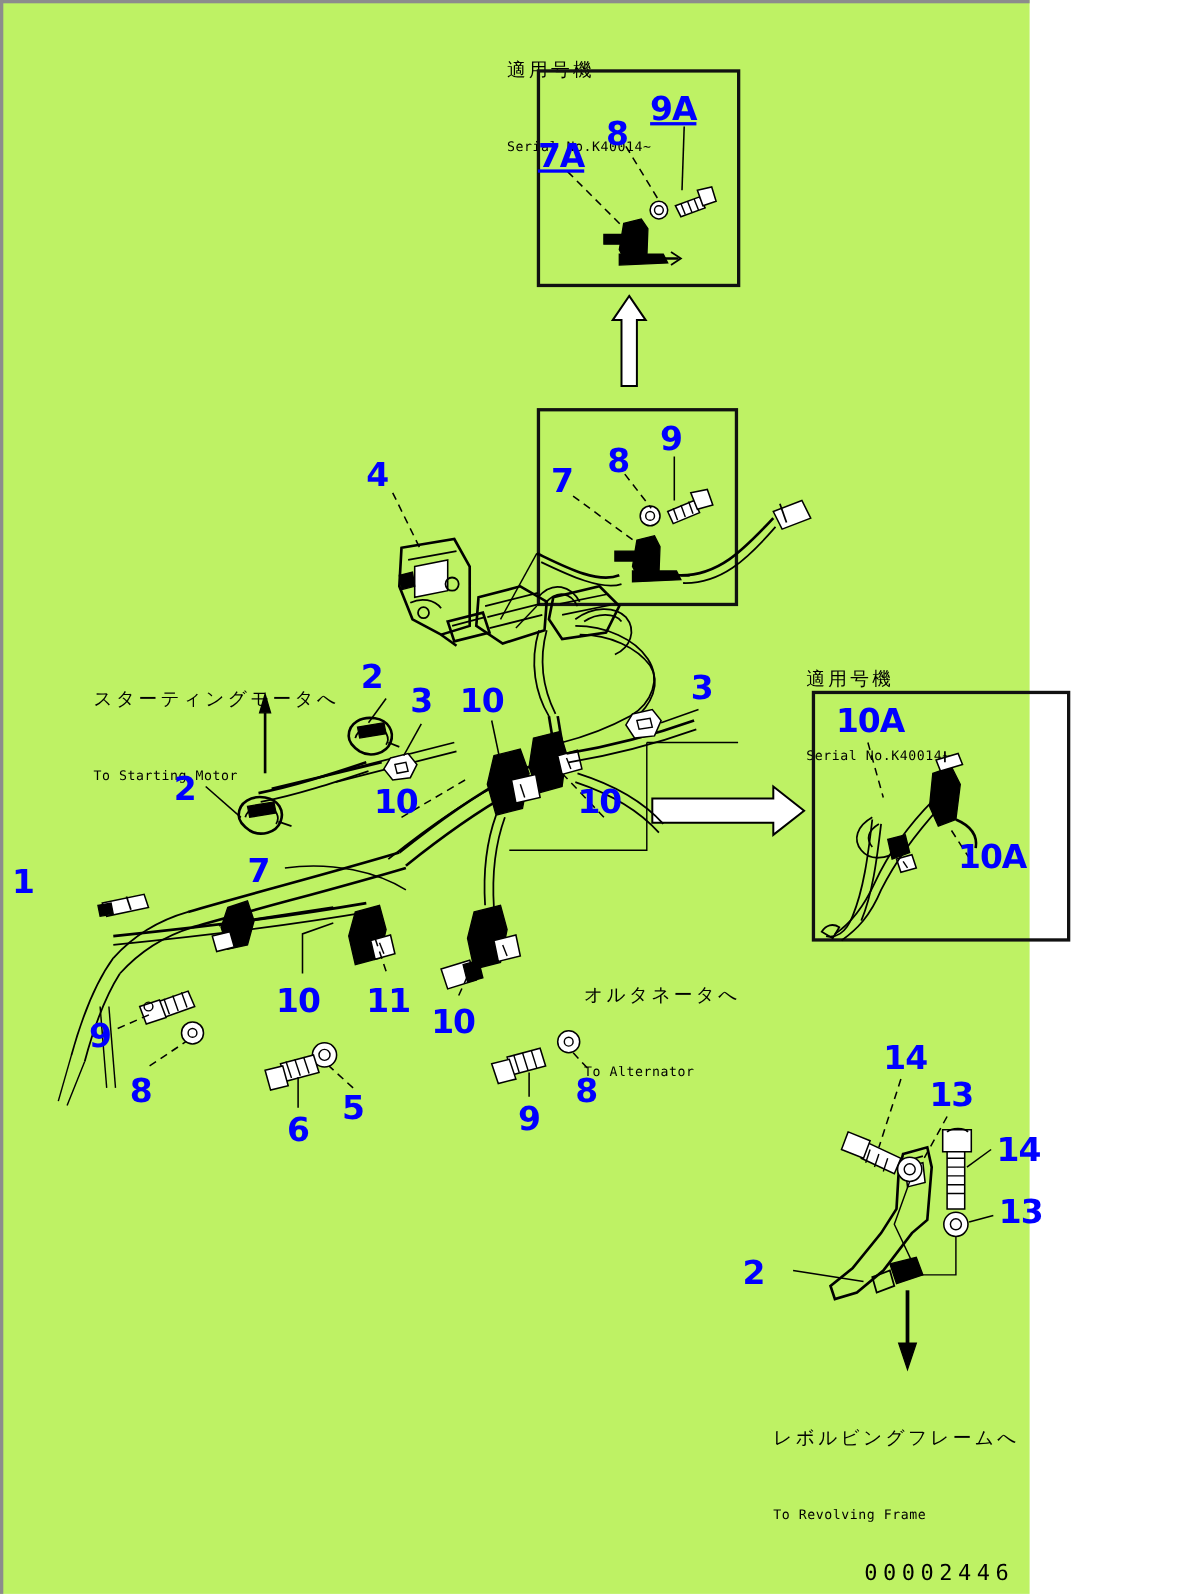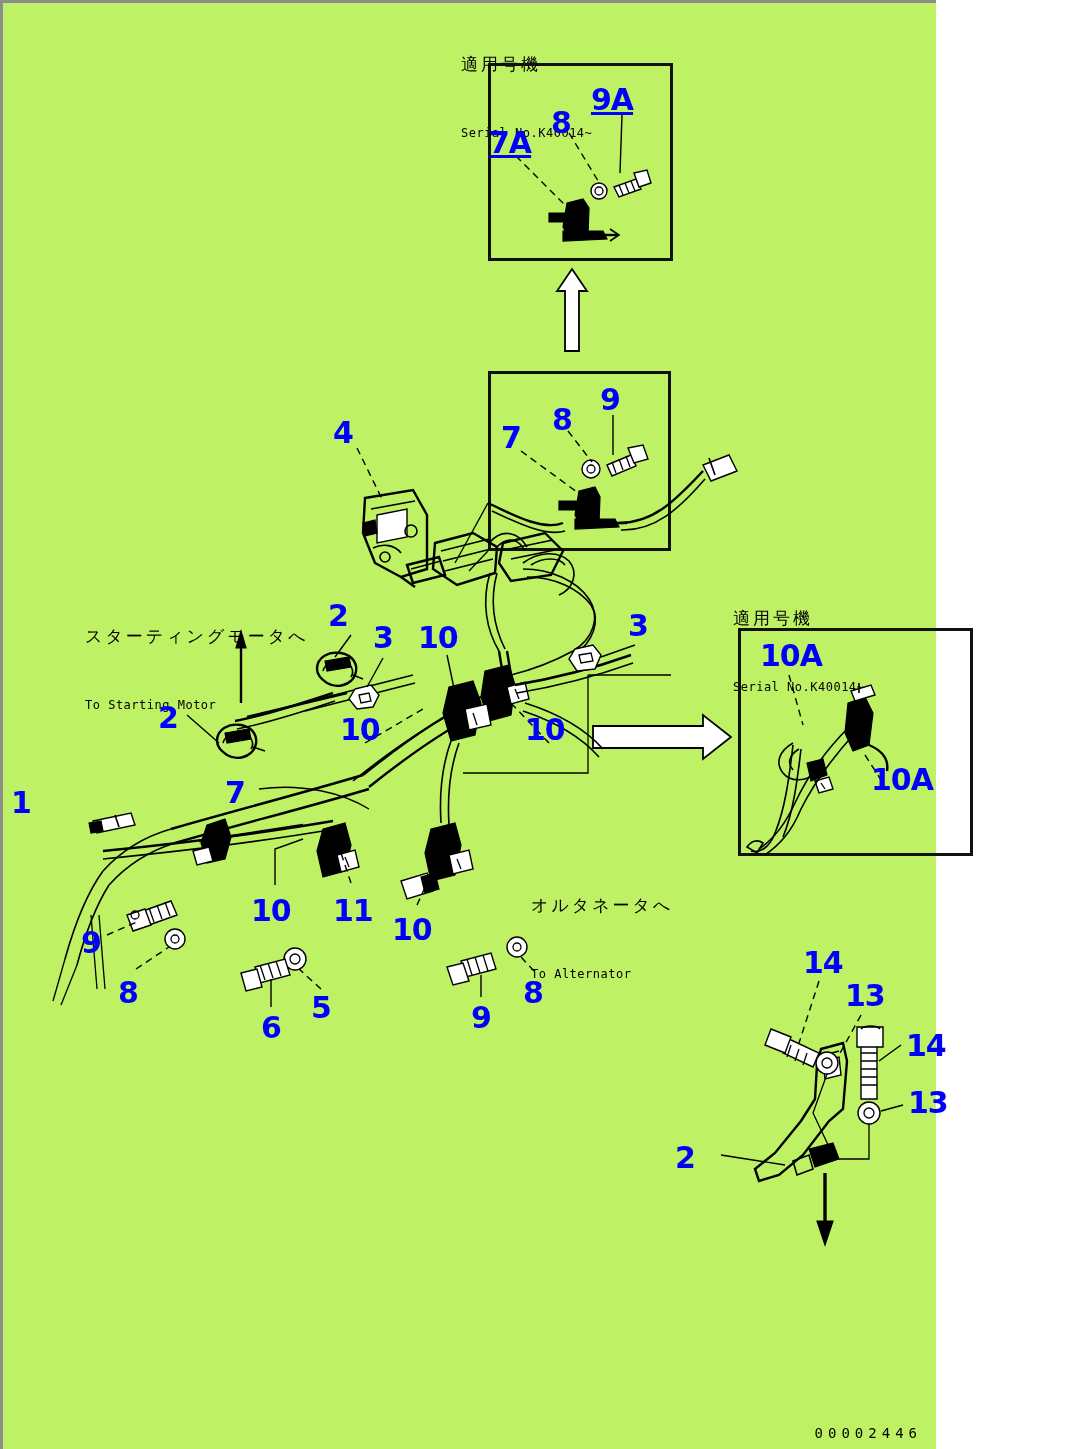--- a/index.html
+++ b/index.html
@@ -22,21 +22,21 @@
     position:absolute;color:#000000;white-space:pre;
     font-family:"DejaVu Sans Mono","Liberation Mono",monospace;
     font-size:19px;line-height:23px;letter-spacing:1px;
   }
   .cap .jp{font-family:"DejaVu Sans","Liberation Sans",sans-serif;font-size:17px;letter-spacing:3px;display:block;}
   .cap .en{display:block;font-size:12px;letter-spacing:0.5px;}
   .box{position:absolute;border:3px solid #111;box-sizing:border-box;background:transparent;}
   .pagecode{
     position:absolute;right:14px;bottom:8px;color:#000;
     font-family:"DejaVu Sans Mono","Liberation Mono",monospace;
-    font-size:14px;letter-spacing:5px;
+    font-size:20px;letter-spacing:5px;
   }
   svg.art{position:absolute;left:0;top:0;width:1090px;height:1449px;
           pointer-events:none;overflow:visible;}
   .ln{stroke:#000;stroke-width:1.6;fill:none;}
   .ln2{stroke:#000;stroke-width:2.4;fill:none;}
   .ln3{stroke:#000;stroke-width:3.4;fill:none;}
   .thin{stroke:#000;stroke-width:1.3;fill:none;}
   .fillk{fill:#000;stroke:#000;stroke-width:1.2;}
   .wh{fill:#fff;stroke:#000;stroke-width:1.8;}
   .wh2{fill:#fff;stroke:#000;stroke-width:1.4;}
@@ -61,20 +61,24 @@
   <div class="cap" style="left:82px;top:576px;">
     <span class="jp">スターティングモータへ</span>
     <span class="en">To Starting Motor</span>
   </div>
 
   <div class="cap" style="left:528px;top:845px;">
     <span class="jp">オルタネータへ</span>
     <span class="en">To Alternator</span>
   </div>
 
+  <div class="cap" style="left:700px;top:1248px;">
+    <span class="jp">レボルビングフレームへ</span>
+    <span class="en">To Revolving Frame</span>
+  </div>
 
   <div class="box" id="box-top" style="left:485px;top:60px;width:185px;height:198px;"></div>
   <div class="box" id="box-mid" style="left:485px;top:368px;width:183px;height:180px;"></div>
   <div class="box" id="box-right" style="left:735px;top:625px;width:235px;height:228px;"></div>
 
   <svg class="art" viewBox="0 0 1090 1449">
 
     <g>
 
       <path class="fillk" d="M564 200 L580 196 L586 205 L585 232 L566 236 L560 224 Z"></path>

